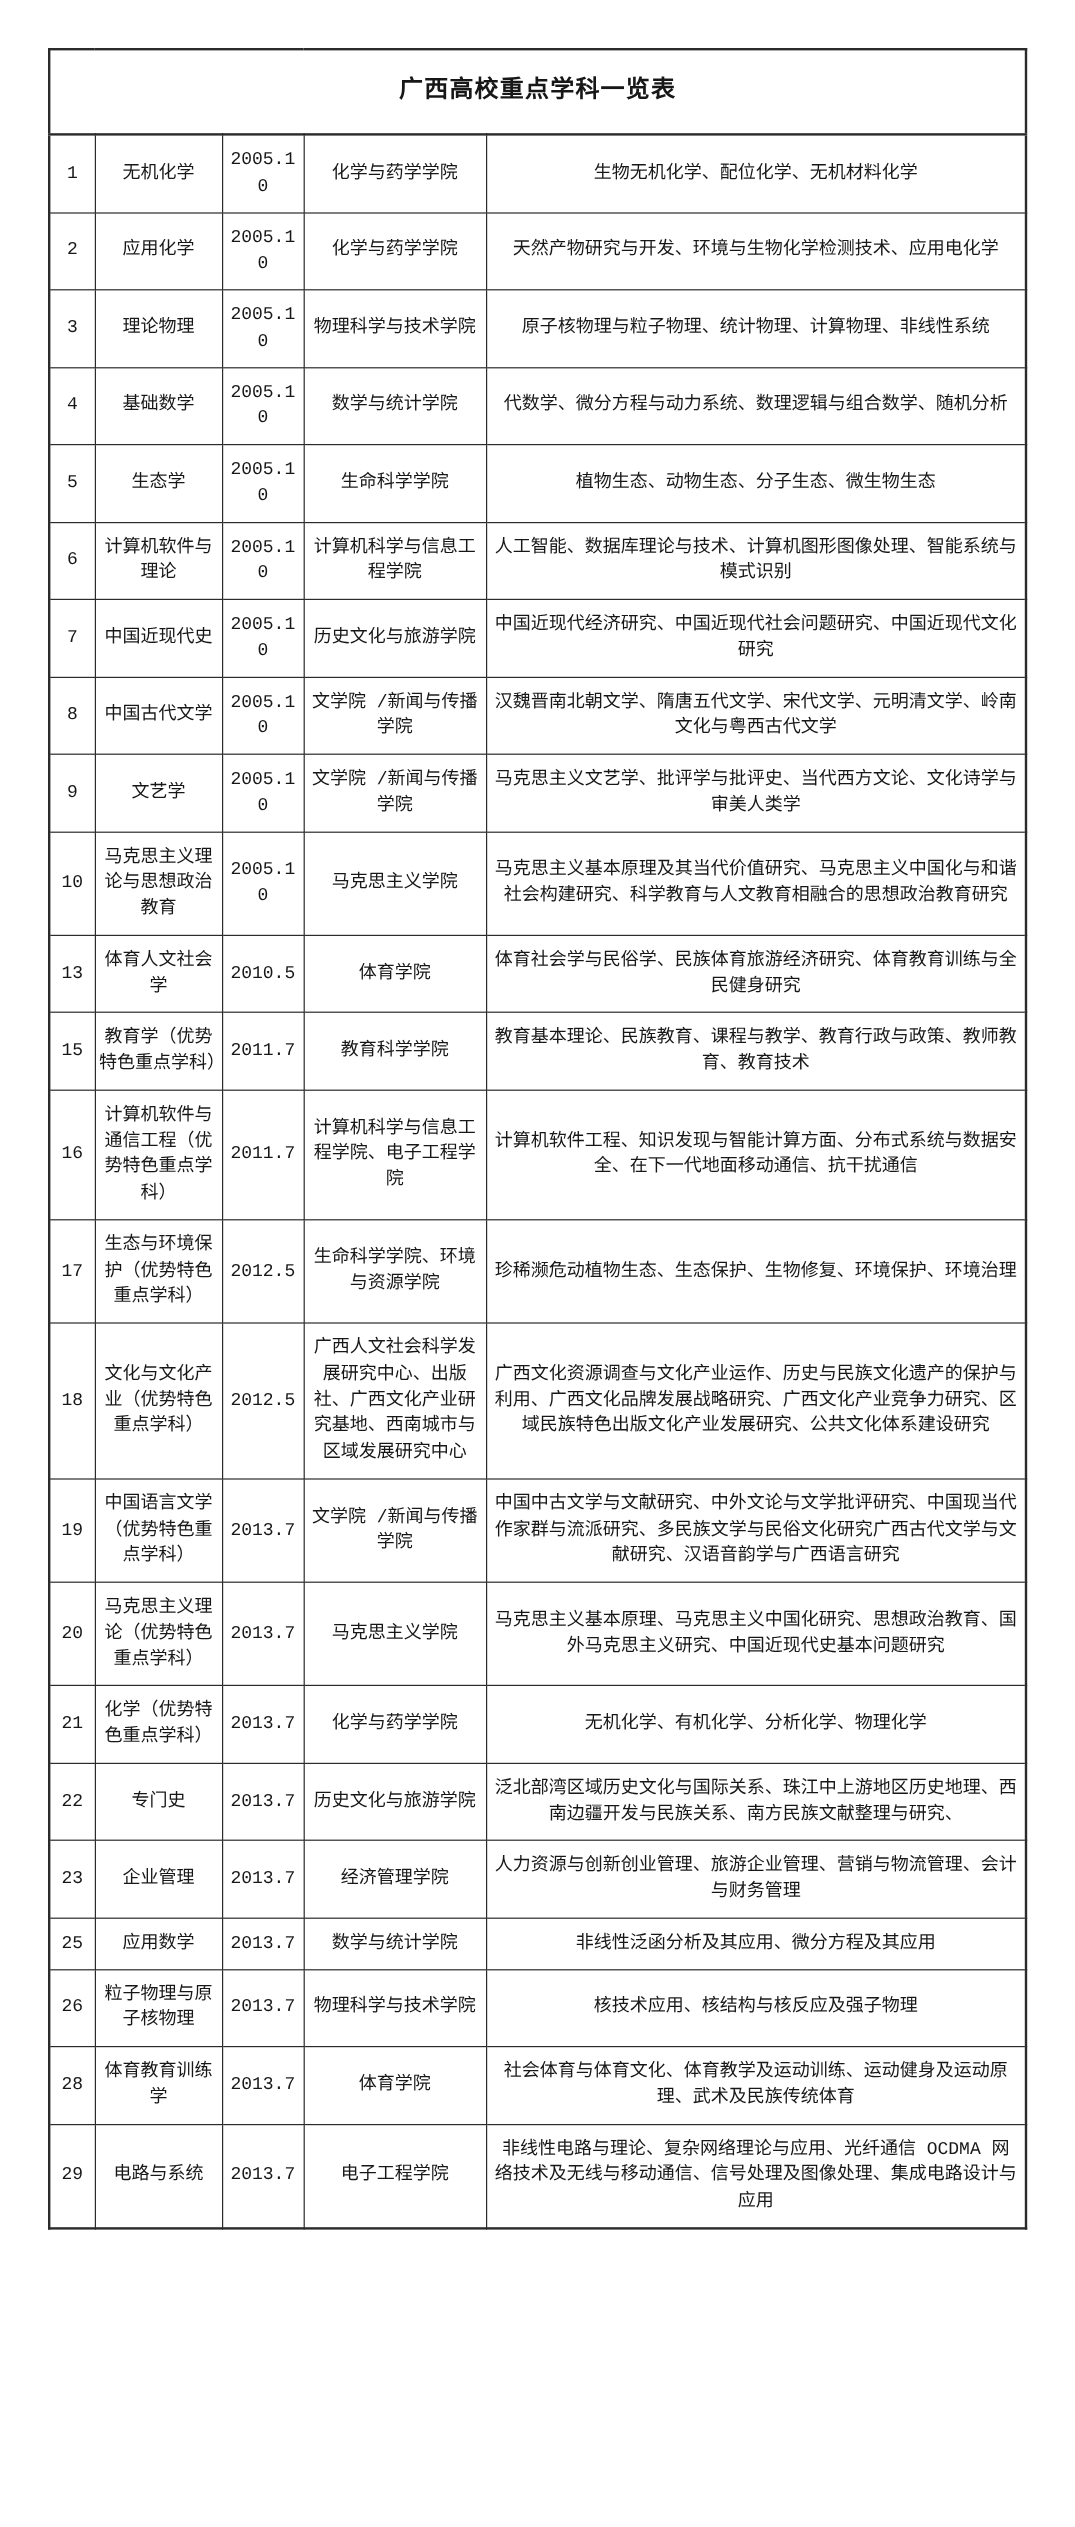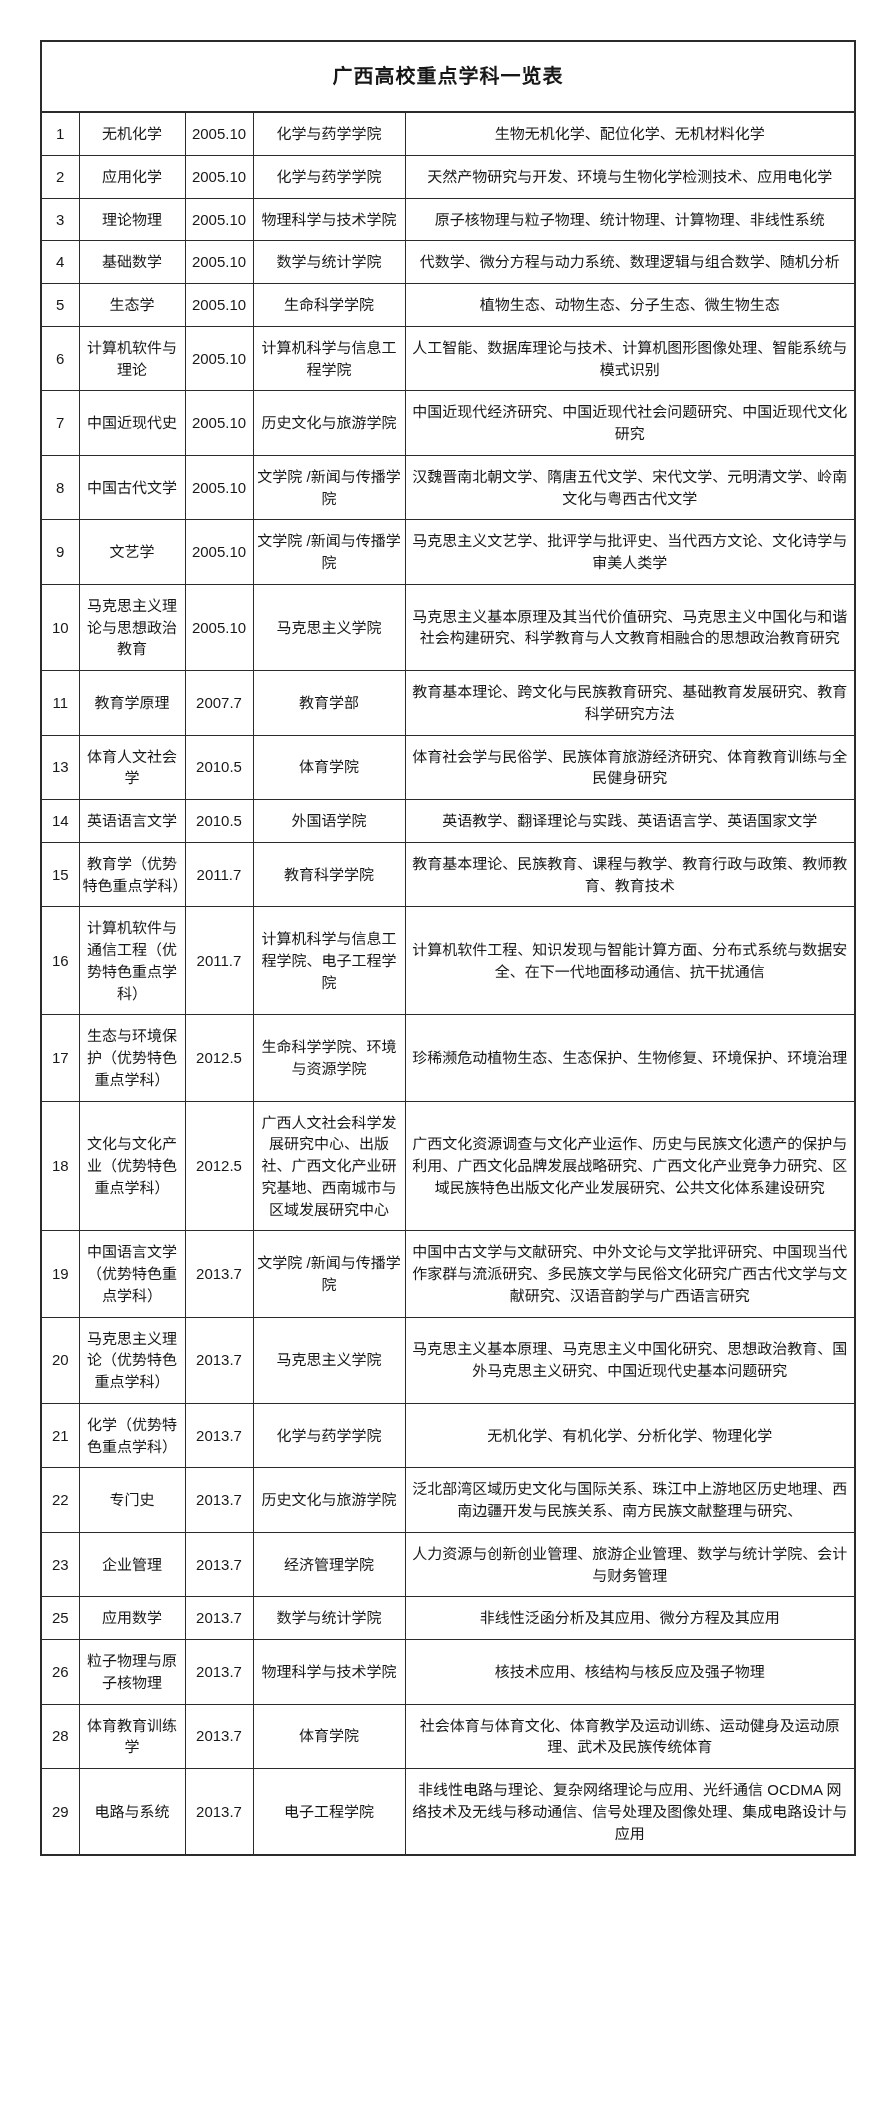--- a/index.html
+++ b/index.html
@@ -8,21 +8,21 @@
     --bg:#ffffff;
     --watermark:#9a9a9a;
   }
   *{box-sizing:border-box;}
   html,body{margin:0;padding:0;background:var(--bg);}
   .page{
     position:relative;
     width:896px;
     min-height:2106px;
     background:var(--bg);
-    font-family:Liberation Sans, sans-serif;
+    font-family:Liberation Mono, monospace;
     color:var(--text);
   }
   .table-wrap{
     position:absolute;
     left:40px; top:40px;
     width:816px;
   }
   table{
     width:100%;
     border-collapse:collapse;
@@ -139,41 +139,27 @@
     <td class="cell-directions">马克思主义文艺学、批评学与批评史、当代西方文论、文化诗学与审美人类学</td>
   </tr>
           <tr>
     <td class="cell-no">10</td>
     <td class="cell-name">马克思主义理论与思想政治教育</td>
     <td class="cell-time">2005.10</td>
     <td class="cell-college">马克思主义学院</td>
     <td class="cell-directions">马克思主义基本原理及其当代价值研究、马克思主义中国化与和谐社会构建研究、科学教育与人文教育相融合的思想政治教育研究</td>
   </tr>
           <tr>
-    <td class="cell-no">11</td>
-    <td class="cell-name">教育学原理</td>
-    <td class="cell-time">2007.7</td>
-    <td class="cell-college">教育学部</td>
-    <td class="cell-directions">教育基本理论、跨文化与民族教育研究、基础教育发展研究、教育科学研究方法</td>
-  </tr>
-          <tr>
     <td class="cell-no">13</td>
     <td class="cell-name">体育人文社会学</td>
     <td class="cell-time">2010.5</td>
     <td class="cell-college">体育学院</td>
     <td class="cell-directions">体育社会学与民俗学、民族体育旅游经济研究、体育教育训练与全民健身研究</td>
   </tr>
           <tr>
-    <td class="cell-no">14</td>
-    <td class="cell-name">英语语言文学</td>
-    <td class="cell-time">2010.5</td>
-    <td class="cell-college">外国语学院</td>
-    <td class="cell-directions">英语教学、翻译理论与实践、英语语言学、英语国家文学</td>
-  </tr>
-          <tr>
     <td class="cell-no">15</td>
     <td class="cell-name">教育学（优势特色重点学科）</td>
     <td class="cell-time">2011.7</td>
     <td class="cell-college">教育科学学院</td>
     <td class="cell-directions">教育基本理论、民族教育、课程与教学、教育行政与政策、教师教育、教育技术</td>
   </tr>
           <tr>
     <td class="cell-no">16</td>
     <td class="cell-name">计算机软件与通信工程（优势特色重点学科）</td>
     <td class="cell-time">2011.7</td>
@@ -220,21 +206,21 @@
     <td class="cell-name">专门史</td>
     <td class="cell-time">2013.7</td>
     <td class="cell-college">历史文化与旅游学院</td>
     <td class="cell-directions">泛北部湾区域历史文化与国际关系、珠江中上游地区历史地理、西南边疆开发与民族关系、南方民族文献整理与研究、</td>
   </tr>
           <tr>
     <td class="cell-no">23</td>
     <td class="cell-name">企业管理</td>
     <td class="cell-time">2013.7</td>
     <td class="cell-college">经济管理学院</td>
-    <td class="cell-directions">人力资源与创新创业管理、旅游企业管理、数学与统计学院、会计与财务管理</td>
+    <td class="cell-directions">人力资源与创新创业管理、旅游企业管理、营销与物流管理、会计与财务管理</td>
   </tr>
           <tr>
     <td class="cell-no">25</td>
     <td class="cell-name">应用数学</td>
     <td class="cell-time">2013.7</td>
     <td class="cell-college">数学与统计学院</td>
     <td class="cell-directions">非线性泛函分析及其应用、微分方程及其应用</td>
   </tr>
           <tr>
     <td class="cell-no">26</td>

